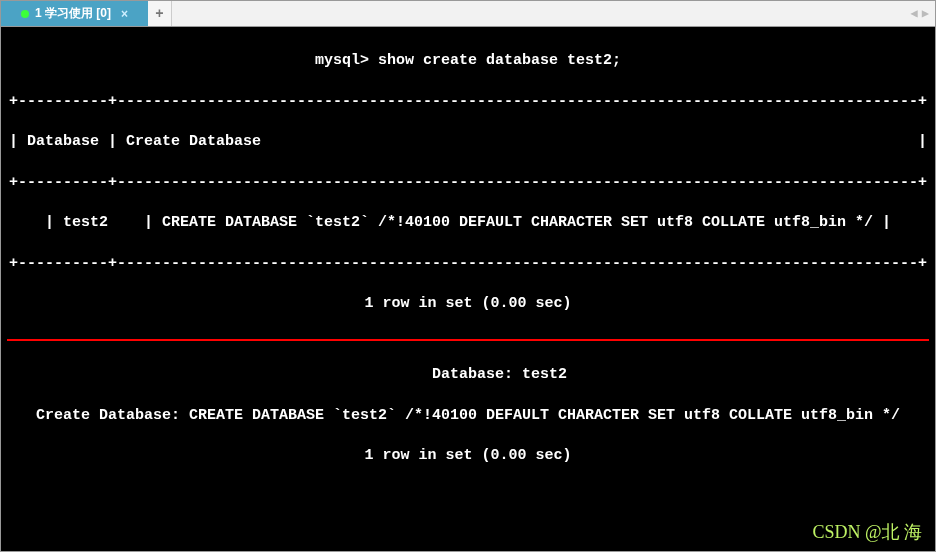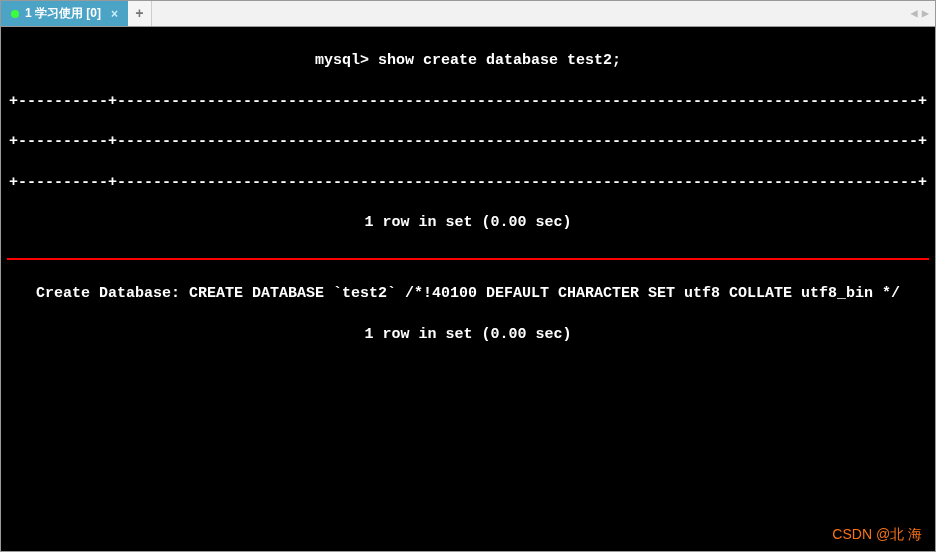--- a/index.html
+++ b/index.html
@@ -16,21 +16,21 @@
     .tab-bar {
       background: #e8e8e8;
       height: 26px;
       display: flex;
       align-items: stretch;
       border-bottom: 1px solid #999;
     }
     .tab {
       background: #4ba3c5;
       color: #fff;
-      padding: 4px 10px;
+      padding: 4px 20px;
       display: flex;
       align-items: center;
       gap: 6px;
       font-family: Arial, sans-serif;
       font-size: 12px;
       font-weight: bold;
     }
     .tab .dot {
       width: 8px;
       height: 8px;
@@ -78,23 +78,23 @@
     }
     .red-divider {
       height: 2px;
       background: #ff0000;
       margin: 4px 0;
     }
     .watermark {
       position: absolute;
       bottom: 8px;
       right: 14px;
-      color: #f97316;
-      font-family: Liberation Sans, sans-serif;
-      font-size: 14px;
+      color: #bef264;
+      font-family: Liberation Serif, serif;
+      font-size: 18px;
     }
     .line { display: block; text-align: center; }
   </style>
 </head>
 <body>
 
 <div class="tab-bar">
   <div class="tab">
     <span class="dot"></span>
     <span>1 学习使用 [0]</span>
@@ -104,23 +104,26 @@
   <div class="tab-filler"></div>
   <div class="nav-arrows">
     <span>◀</span>
     <span>▶</span>
   </div>
 </div>
 
 <div class="terminal">
 <span class="line">mysql&gt; show create database test2;</span>
 <span class="line">+----------+-----------------------------------------------------------------------------------------+</span>
+<span class="line">| Database | Create Database                                                                         |</span>
 <span class="line">+----------+-----------------------------------------------------------------------------------------+</span>
+<span class="line">| test2    | CREATE DATABASE `test2` /*!40100 DEFAULT CHARACTER SET utf8 COLLATE utf8_bin */ |</span>
 <span class="line">+----------+-----------------------------------------------------------------------------------------+</span>
 <span class="line">1 row in set (0.00 sec)</span>
 <div class="red-divider"></div>
+<span class="line">       Database: test2</span>
 <span class="line">Create Database: CREATE DATABASE `test2` /*!40100 DEFAULT CHARACTER SET utf8 COLLATE utf8_bin */</span>
 <span class="line">1 row in set (0.00 sec)</span>
 <span class="line"></span>
 
 </div>
 
 <div class="watermark">CSDN @北   海</div>
 
 </body></html>

